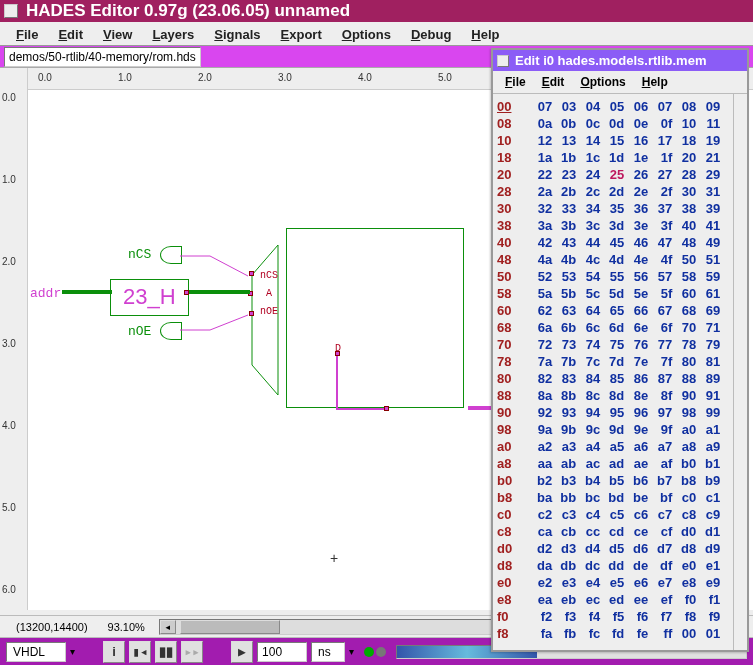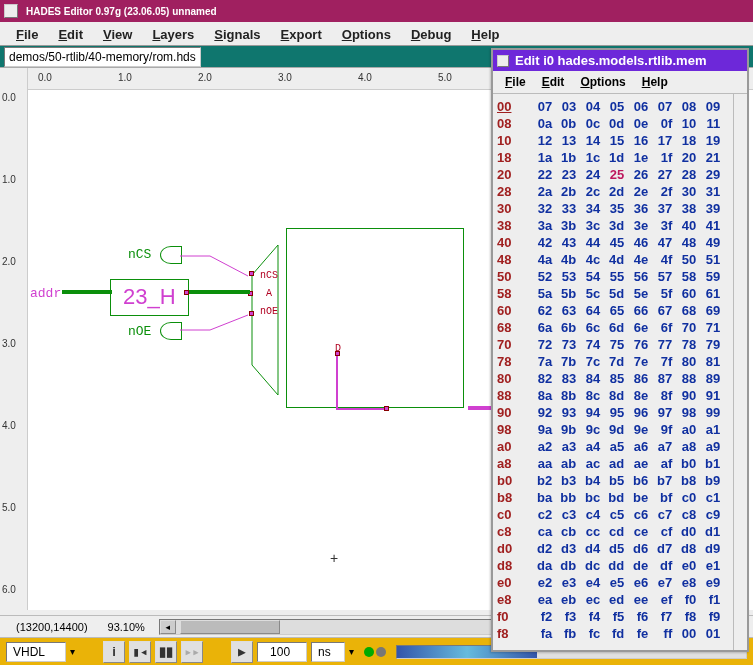--- a/index.html
+++ b/index.html
@@ -1,24 +1,24 @@
 <!DOCTYPE html>
 <html><head>
 <meta charset="utf-8">
 <style>
 * { box-sizing: border-box; margin: 0; padding: 0; font-family: "Lucida Sans", Helvetica, sans-serif; }
 body { background: #eeeeee; width: 753px; height: 665px; overflow: hidden; position: relative; }
 
-.title-bar { background: #a02060; height: 22px; display: flex; align-items: center; padding: 0 4px; color: #fff; font-family: "Courier New", monospace; font-weight: bold; font-size: 10px; }
+.title-bar { background: #a02060; height: 22px; display: flex; align-items: center; padding: 0 4px; color: #fff; font-family: "Courier New", monospace; font-weight: bold; font-size: 17px; }
 .title-bar .sq { width: 14px; height: 14px; background: #eee; border: 1px outset #ccc; margin-right: 8px; }
 .menu-bar { background: #eeeeee; height: 24px; display: flex; padding: 2px 6px; gap: 0; border-bottom: 1px solid #999; }
 .menu-bar .m { padding: 3px 10px; font-size: 13px; font-weight: bold; color: #222; }
 .menu-bar .m:first-letter { text-decoration: underline; }
 
-.subbar { background: #0f766e; height: 22px; display: flex; align-items: center; border-bottom: 1px solid #aaa; }
+.subbar { background: #d946ef; height: 22px; display: flex; align-items: center; border-bottom: 1px solid #aaa; }
 .subbar .file { background: #fff; border: 1px inset #ccc; padding: 2px 4px; font-size: 12px; margin: 1px 4px; }
 .subbar .msg { font-size: 12px; padding-left: 8px; }
 
 .workspace { position: relative; height: 542px; display: flex; flex-direction: row; }
 .ruler-v { width: 28px; background: #eee; border-right: 1px solid #ccc; position: relative; font-size: 10px; color: #333; }
 .ruler-v .t { position: absolute; left: 2px; }
 .canvas-wrap { flex: 1; position: relative; }
 .ruler-h { height: 22px; background: #eee; border-bottom: 1px solid #ccc; position: relative; font-size: 10px; color: #333; }
 .ruler-h .t { position: absolute; top: 4px; }
 .canvas { position: absolute; left: 0; top: 22px; right: 0; bottom: 0; background: #fff; overflow: hidden; }
@@ -31,44 +31,44 @@
 .sig-label { position: absolute; font-family: "Courier New", monospace; font-size: 13px; color: #0b8f0b; }
 .bus { position: absolute; background: #0b8f0b; }
 .wire-m { position: absolute; background: #d040d0; }
 .val-box { position: absolute; border: 1px solid #0b8f0b; background: #fff; padding: 4px 12px; font-family: "Courier New", monospace; font-size: 22px; color: #d040d0; }
 .ioport { position: absolute; width: 22px; height: 18px; border: 1px solid #0b8f0b; border-radius: 50% 0 0 50%; }
 .pin-sq { position: absolute; width: 5px; height: 5px; background: #d040d0; border: 1px solid #800; }
 .cross { position: absolute; font-size: 14px; color: #333; }
 
 
 .mem-win { position: absolute; right: 4px; top: 48px; width: 258px; height: 604px; background: #eee; border: 2px solid #999; box-shadow: -1px 1px 2px rgba(0,0,0,0.2); display:flex; flex-direction: column; z-index: 10; }
-.mem-title { background: #6d28d9; color: #fff; font-family: "Courier New", monospace; font-weight: bold; font-size: 13px; padding: 3px 4px; display: flex; align-items: center; }
+.mem-title { background: #8b5cf6; color: #fff; font-family: "Courier New", monospace; font-weight: bold; font-size: 13px; padding: 3px 4px; display: flex; align-items: center; }
 .mem-title .sq { width: 12px; height: 12px; background: #eee; border: 1px outset #ccc; margin-right: 6px; }
 .mem-menu { display: flex; padding: 2px 4px; border-bottom: 1px solid #bbb; }
 .mem-menu .m { padding: 2px 8px; font-size: 12px; font-weight: bold; }
 .mem-menu .m:first-letter { text-decoration: underline; }
 .mem-body { flex: 1; background: #eee; overflow-y: auto; padding: 4px; position: relative; }
 .mem-row { display: flex; font-family: "Courier New", monospace; font-weight: bold; font-size: 13px; line-height: 17px; }
 .mem-row .addr { color: #a02020; width: 24px; }
 .mem-row .c { color: #1030a0; width: 24px; text-align: right; }
 .mem-row .hi { color: #be185d; }
 .mem-sb { width: 14px; background: #eee; border-left: 1px solid #bbb; }
 
 
 .status { position: absolute; bottom: 28px; left: 0; right: 0; height: 22px; background: #eee; display: flex; align-items: center; font-size: 11px; padding: 0 6px; border-top: 1px solid #bbb; }
 .status .c { padding: 2px 10px; }
 .h-scroll { flex: 1; height: 16px; background: #ddd; border: 1px inset #ccc; margin: 0 4px; position: relative; }
 .h-scroll .th { position: absolute; left: 20px; width: 100px; top: 0; bottom: 0; background: #bbb; border: 1px outset #ddd; }
 .h-scroll .ab { position: absolute; width: 16px; top:0; bottom:0; background: #ccc; border: 1px outset #ddd; display:flex; align-items:center; justify-content:center; font-size:9px; }
 
 
-.ctrl { position: absolute; bottom: 0; left: 0; right: 0; height: 28px; background: #eab308; display: flex; align-items: center; gap: 4px; padding: 0 6px; border-top: 1px solid #bbb; }
+.ctrl { position: absolute; bottom: 0; left: 0; right: 0; height: 28px; background: #a21caf; display: flex; align-items: center; gap: 4px; padding: 0 6px; border-top: 1px solid #bbb; }
 .ctrl .sel { border: 1px inset #ccc; background: #fff; padding: 2px 6px; font-size: 12px; min-width: 60px; display:inline-block; }
 .ctrl .btn { width: 22px; height: 22px; border: 1px outset #ddd; background: #e0e0e0; display: flex; align-items: center; justify-content: center; font-family: monospace; font-size: 13px; color: #333; }
-.ctrl .num { border: 1px inset #ccc; background: #fff; padding: 2px 12px; width: 50px; font-size: 12px; text-align: left; }
+.ctrl .num { border: 1px inset #ccc; background: #fff; padding: 2px 4px; width: 50px; font-size: 12px; text-align: left; }
 .leds { display: flex; gap: 2px; margin-left: 6px; }
 .led { width: 10px; height: 10px; border-radius: 50%; }
 .progress { flex: 1; height: 14px; background: #e0e0e0; border: 1px inset #ccc; margin-left: 6px; position: relative; overflow: hidden; }
 .progress::after { content:""; position:absolute; left:0; top:0; bottom:0; width:40%; background: linear-gradient(90deg, #35a, #6bd, #35a); }
 
 
 svg.trap { position: absolute; left: 222px; top: 155px; }
 </style>
 </head>
 <body>

